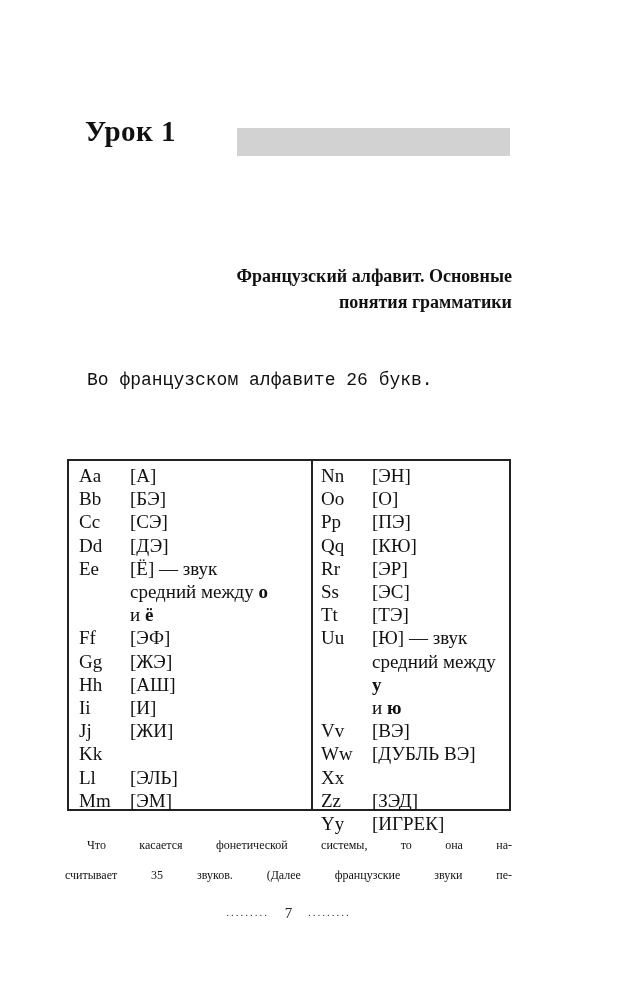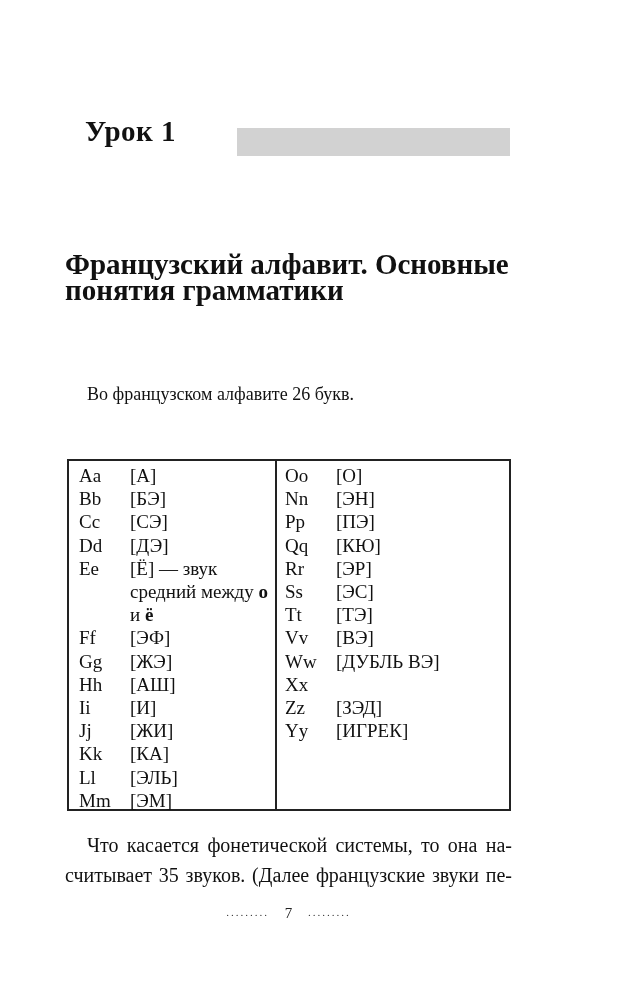--- a/index.html
+++ b/index.html
@@ -24,35 +24,36 @@
   .header-bar {
     position: absolute;
     left: 237px;
     top: 117px;
     width: 273px;
     height: 28px;
     background: #d2d2d2;
   }
   .page-title {
     position: absolute;
-    top: 240px;
-    left: 65px;
-    width: 447px;
-    text-align: left;
+    top: 252px;
+    left: 65px;
+    width: 447px;
+    text-align: right;
     font-weight: bold;
-    font-size: 29px;
+    font-size: 18px;
     line-height: 26px;
   }
   .intro-paragraph {
     position: absolute;
-    top: 373px;
+    top: 359px;
     left: 65px;
     width: 447px;
     font-size: 18px;
     text-indent: 22px;
+    font-family: Liberation Mono, monospace;
   }
   .table-caption {
     position: absolute;
     top: 385px;
     left: 65px;
     width: 447px;
     font-size: 18px;
     font-weight: bold;
     line-height: 25px;
   }
@@ -71,34 +72,34 @@
     box-sizing: border-box;
     display: flex;
     font-size: 19px;
     line-height: 23.2px;
   }
   .table-col {
     box-sizing: border-box;
     padding: 3px 4px 0 10px;
   }
   .col-left {
-    width: 208px;
+    width: 244px;
     border-right: 2px solid #222222;
   }
   .col-right { flex: 1; padding-left: 8px; }
   .entry { display: flex; }
   .letter { width: 51px; flex: 0 0 51px; }
   .trans { flex: 1; }
   .bold { font-weight: bold; }
   .closing-paragraph {
     position: absolute;
     top: 820px;
     left: 65px;
     width: 447px;
-    font-size: 20px;
+    font-size: 12px;
     line-height: 29.5px;
   }
   .closing-line1 {
     text-indent: 22px;
     text-align: justify;
     text-align-last: justify;
   }
   .closing-line2 {
     text-align: justify;
     text-align-last: justify;
@@ -195,51 +196,48 @@
           </span>
         </div>
         <div class="entry">
           <span class="letter">Jj</span>
           <span class="trans">
             <div class="trans-line"><span>[ЖИ]</span></div>
           </span>
         </div>
         <div class="entry">
           <span class="letter">Kk</span>
-          <span class="trans">
-            <div class="trans-line"><span>[КА]</span></div>
-          </span>
         </div>
         <div class="entry">
           <span class="letter">Ll</span>
           <span class="trans">
             <div class="trans-line"><span>[ЭЛЬ]</span></div>
           </span>
         </div>
         <div class="entry">
           <span class="letter">Mm</span>
           <span class="trans">
             <div class="trans-line"><span>[ЭМ]</span></div>
           </span>
         </div>
       </div>
     <div class="table-col col-right" id="col-right">
         <div class="entry">
+          <span class="letter">Nn</span>
+          <span class="trans">
+            <div class="trans-line"><span>[ЭН]</span></div>
+          </span>
+        </div>
+        <div class="entry">
           <span class="letter">Oo</span>
           <span class="trans">
             <div class="trans-line"><span>[О]</span></div>
           </span>
         </div>
         <div class="entry">
-          <span class="letter">Nn</span>
-          <span class="trans">
-            <div class="trans-line"><span>[ЭН]</span></div>
-          </span>
-        </div>
-        <div class="entry">
           <span class="letter">Pp</span>
           <span class="trans">
             <div class="trans-line"><span>[ПЭ]</span></div>
           </span>
         </div>
         <div class="entry">
           <span class="letter">Qq</span>
           <span class="trans">
             <div class="trans-line"><span>[КЮ]</span></div>
           </span>
@@ -253,20 +251,28 @@
         <div class="entry">
           <span class="letter">Ss</span>
           <span class="trans">
             <div class="trans-line"><span>[ЭС]</span></div>
           </span>
         </div>
         <div class="entry">
           <span class="letter">Tt</span>
           <span class="trans">
             <div class="trans-line"><span>[ТЭ]</span></div>
+          </span>
+        </div>
+        <div class="entry">
+          <span class="letter">Uu</span>
+          <span class="trans">
+            <div class="trans-line"><span>[Ю] — звук</span></div>
+            <div class="trans-line"><span>средний между </span><span class="bold">у</span></div>
+            <div class="trans-line"><span>и </span><span class="bold">ю</span></div>
           </span>
         </div>
         <div class="entry">
           <span class="letter">Vv</span>
           <span class="trans">
             <div class="trans-line"><span>[ВЭ]</span></div>
           </span>
         </div>
         <div class="entry">
           <span class="letter">Ww</span>

